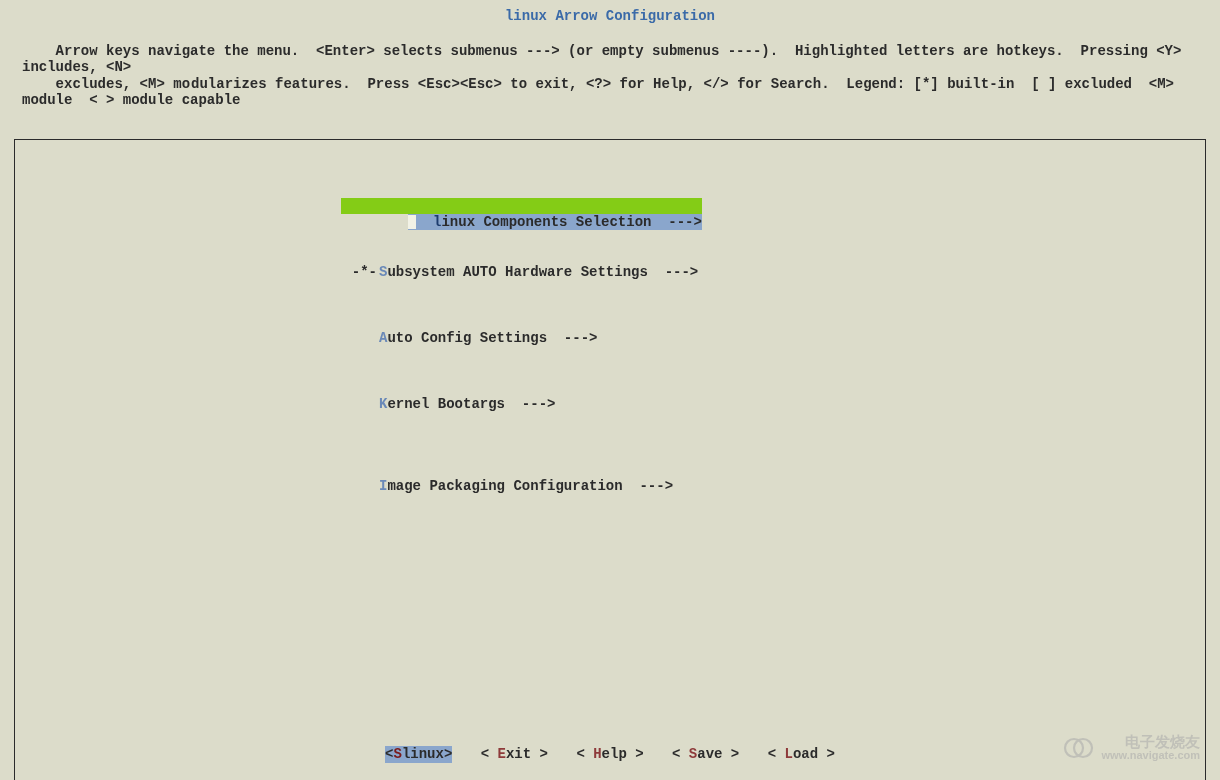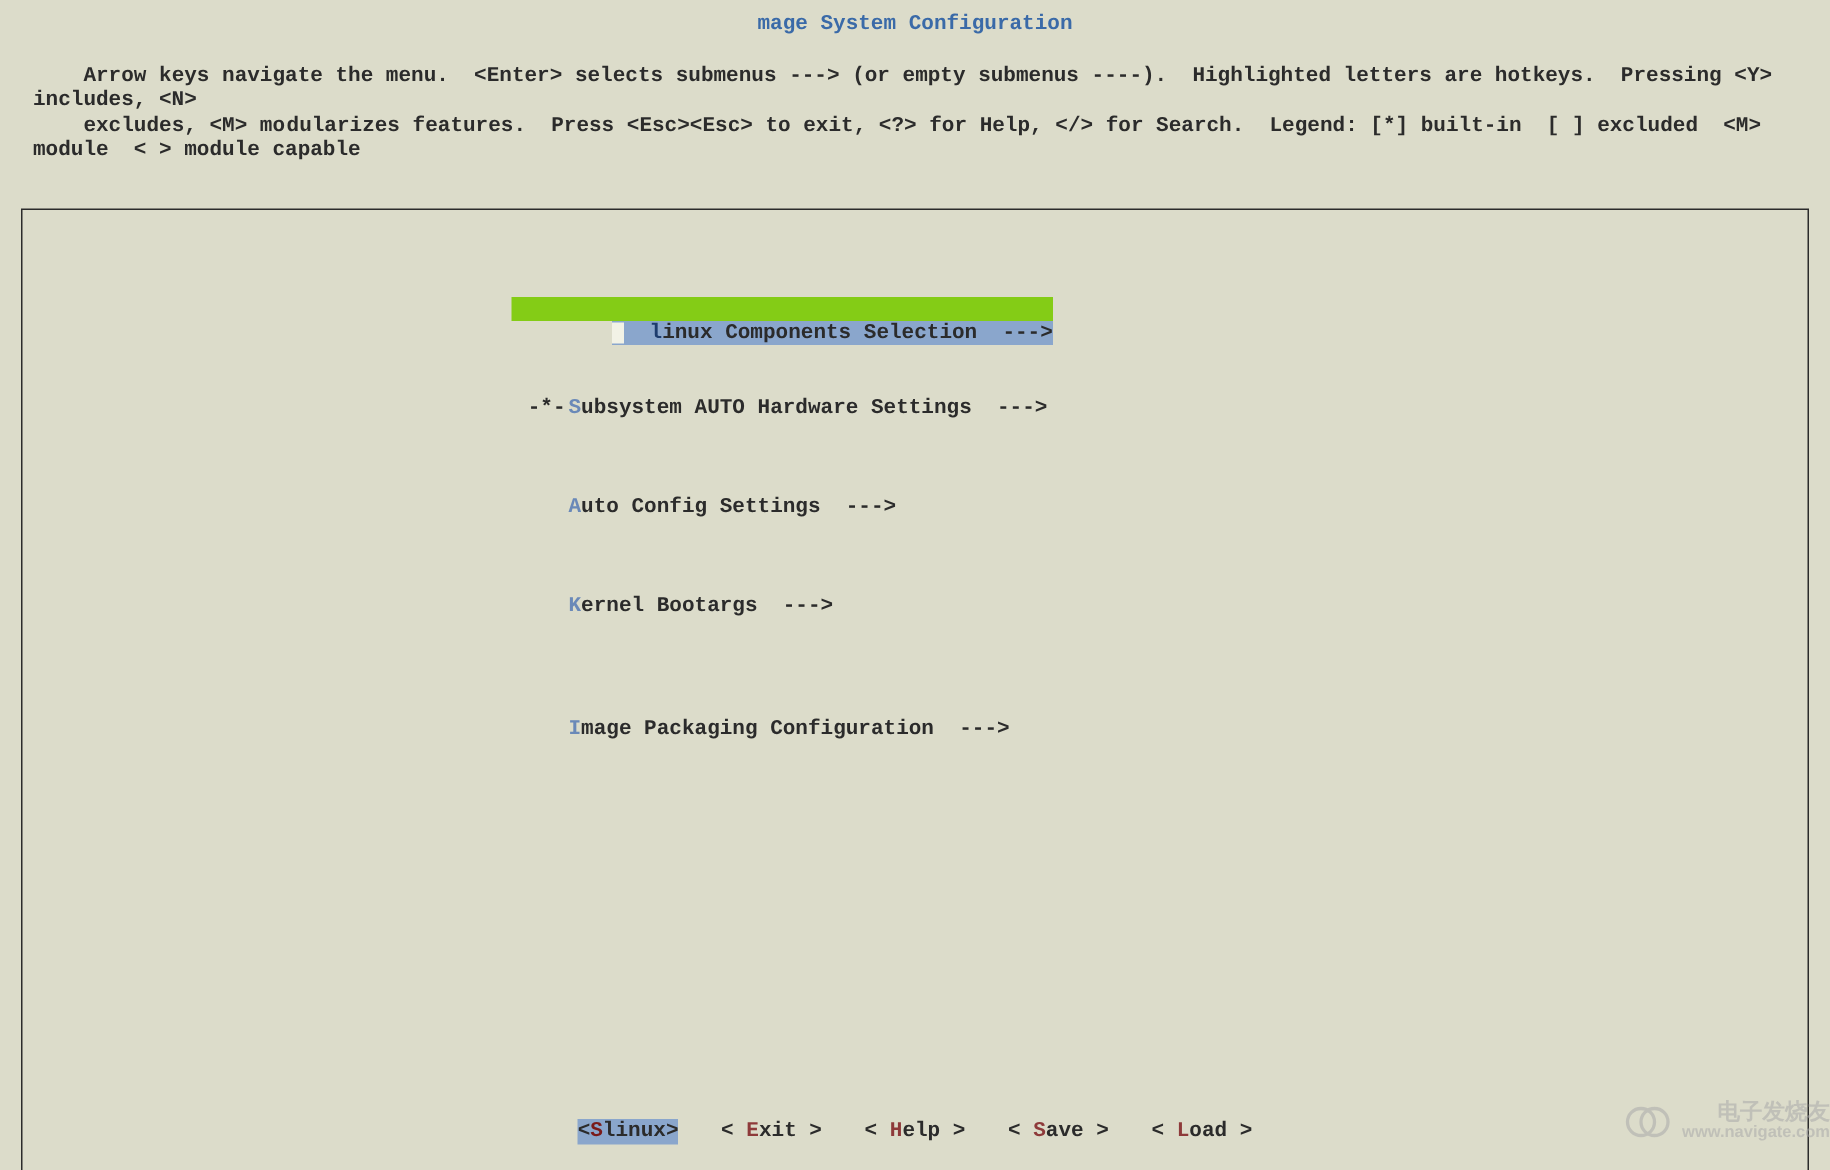--- a/index.html
+++ b/index.html
@@ -110,21 +110,21 @@
   }
   .text-cursor::after {
     content: "";
     position: absolute;
     left: 0; top: 2px;
     width: 6px; height: 12px;
   }
 
   .watermark {
     position: absolute;
-    right: 0;
+    right: 20px;
     bottom: 2px;
     width: 160px;
     height: 46px;
     pointer-events: none;
     opacity: 0.55;
     color: #888;
     font-family: Arial, sans-serif;
     font-size: 11px;
     text-align: right;
   }
@@ -134,21 +134,21 @@
     padding-left: 4px;
     line-height: 12px;
   }
 </style>
 </head>
 <body>
 
 <div class="page">
 
   <div class="title-row">
-    <span class="title-box">mage System Configuration</span>
+    <span class="title-box">linux Arrow Configuration</span>
   </div>
 
   <div class="help-text">
     <span>Arrow keys navigate the menu.  &lt;Enter&gt; selects submenus ---&gt; (or empty submenus ----).  Highlighted letters are hotkeys.  Pressing &lt;Y&gt; includes, &lt;N&gt;</span>
     <span>excludes, &lt;M&gt; mo</span><span class="text-cursor"></span><span>d</span><span>ularizes features.  Press &lt;Esc&gt;&lt;Esc&gt; to exit, &lt;?&gt; for Help, &lt;/&gt; for Search.  Legend: [*] built-in  [ ] excluded  &lt;M&gt; module  &lt; &gt; module capable</span>
   </div>
 
   <div class="menu-frame">
     <div class="menu-items">
 

